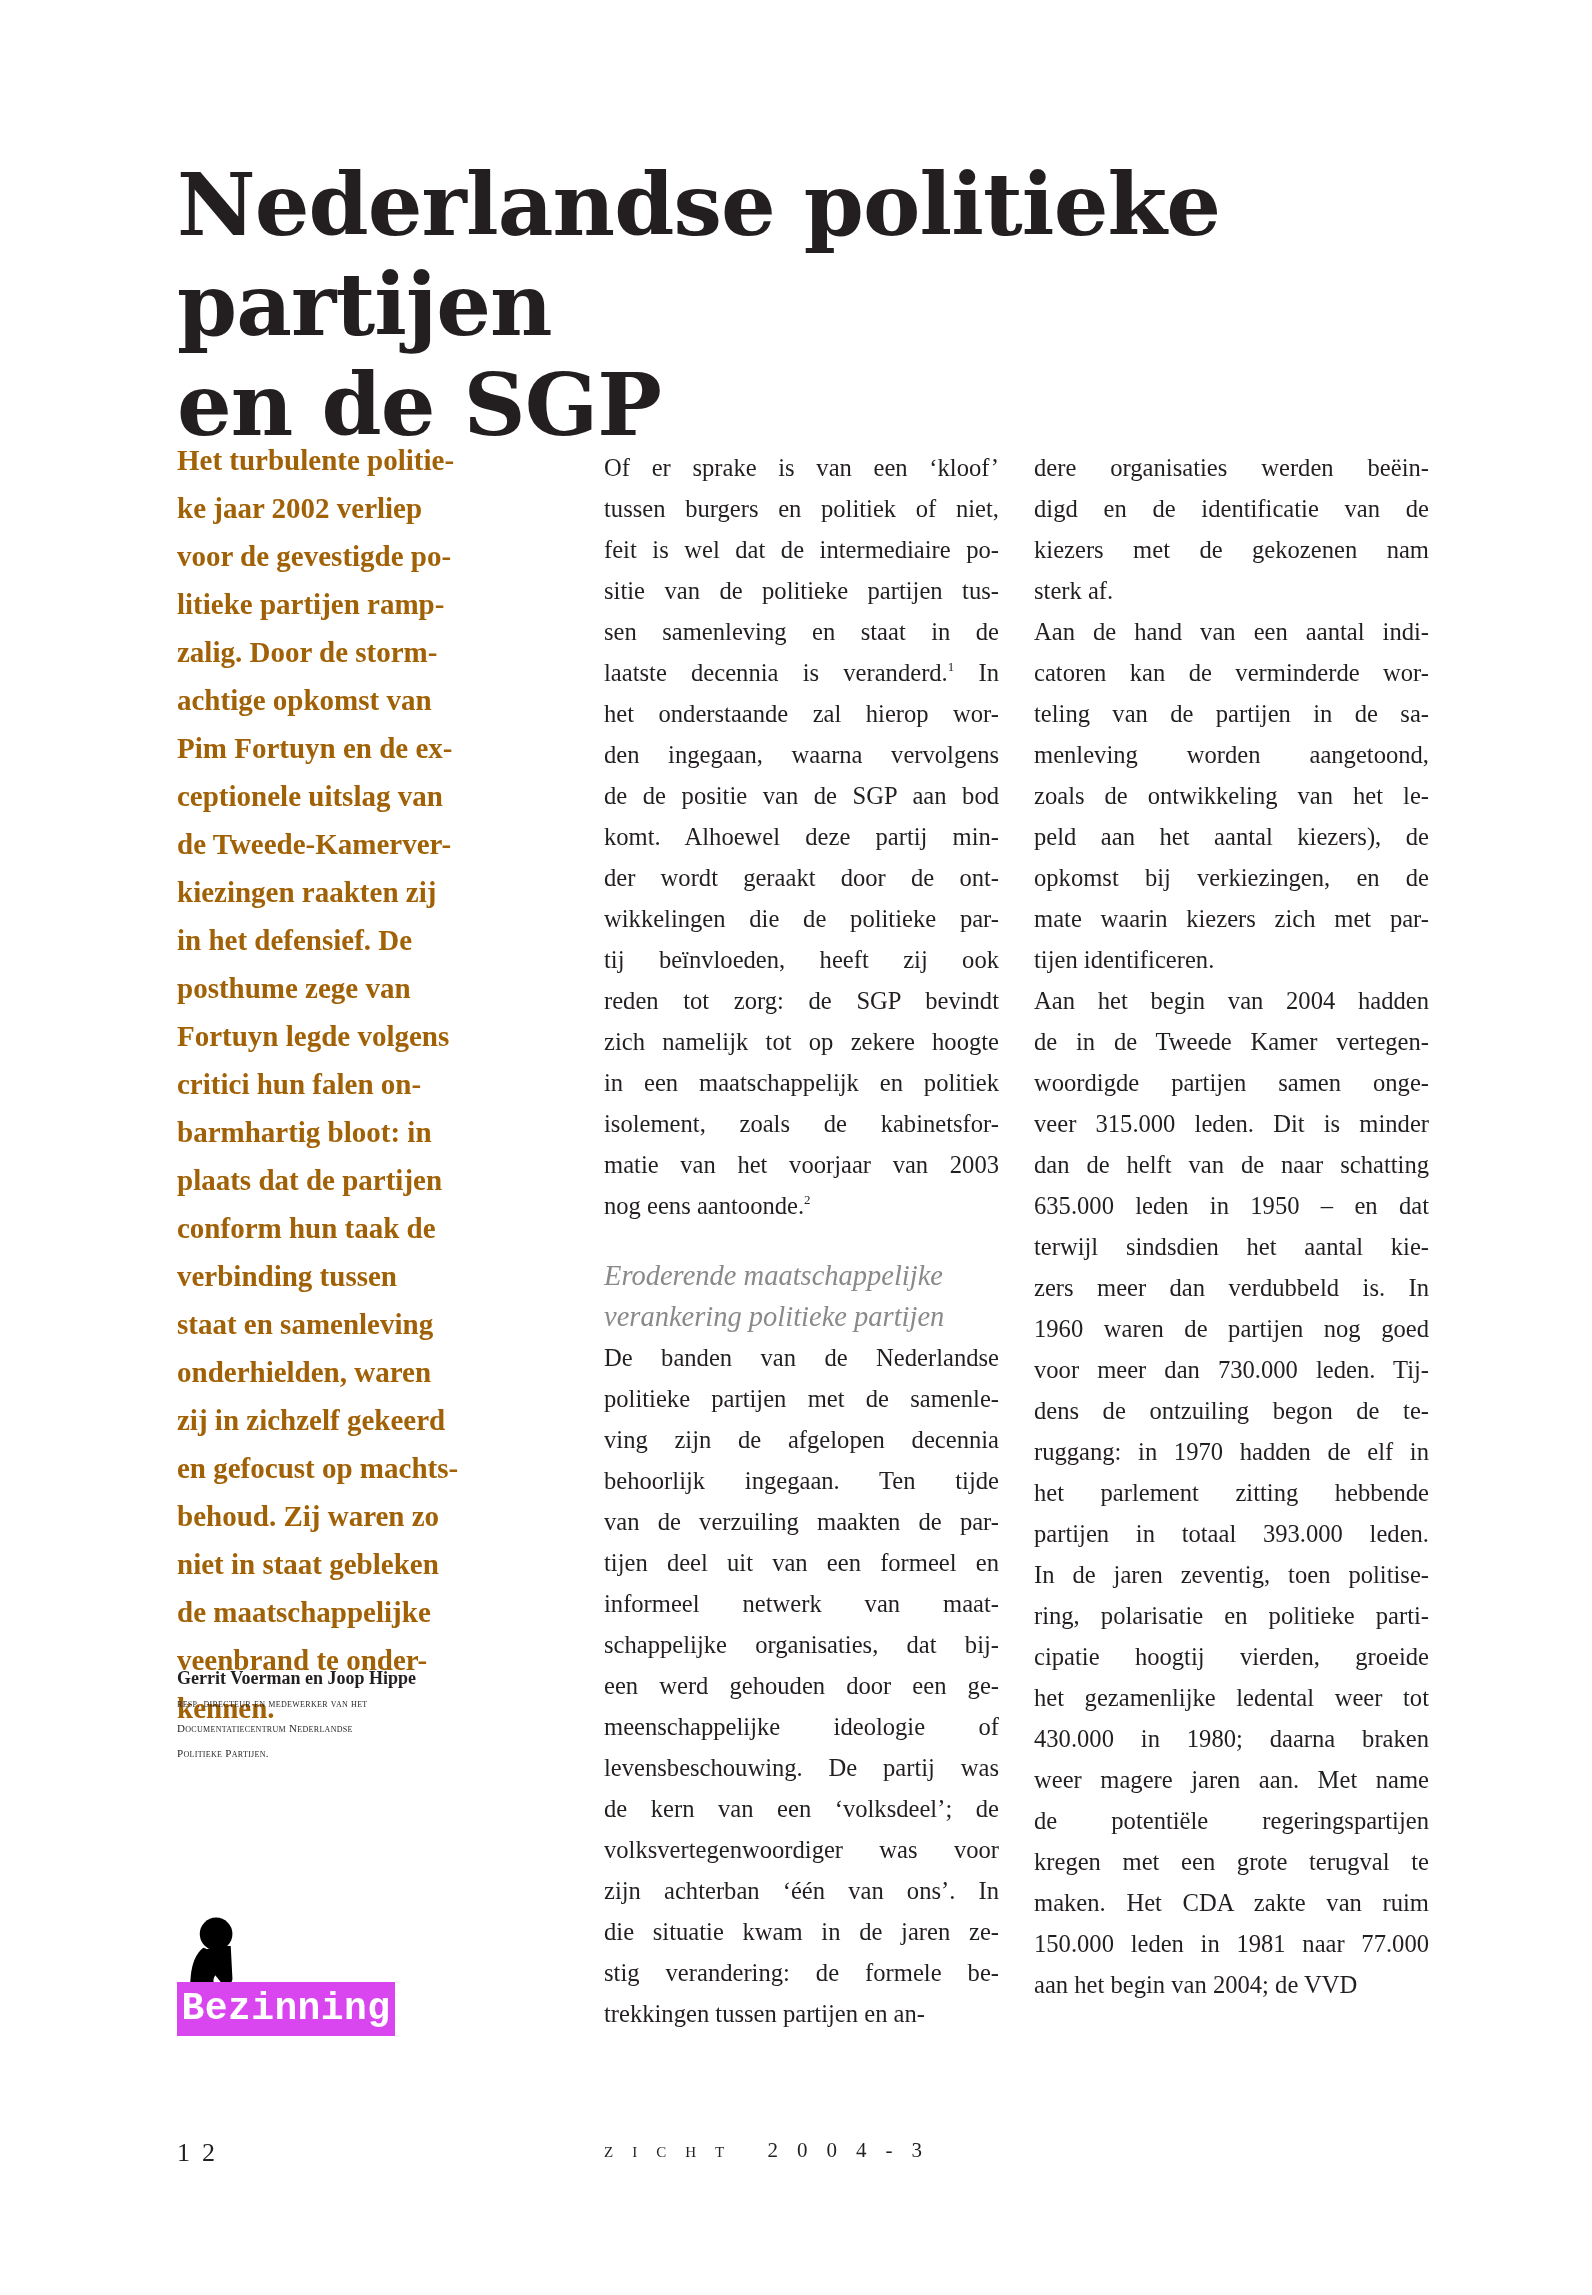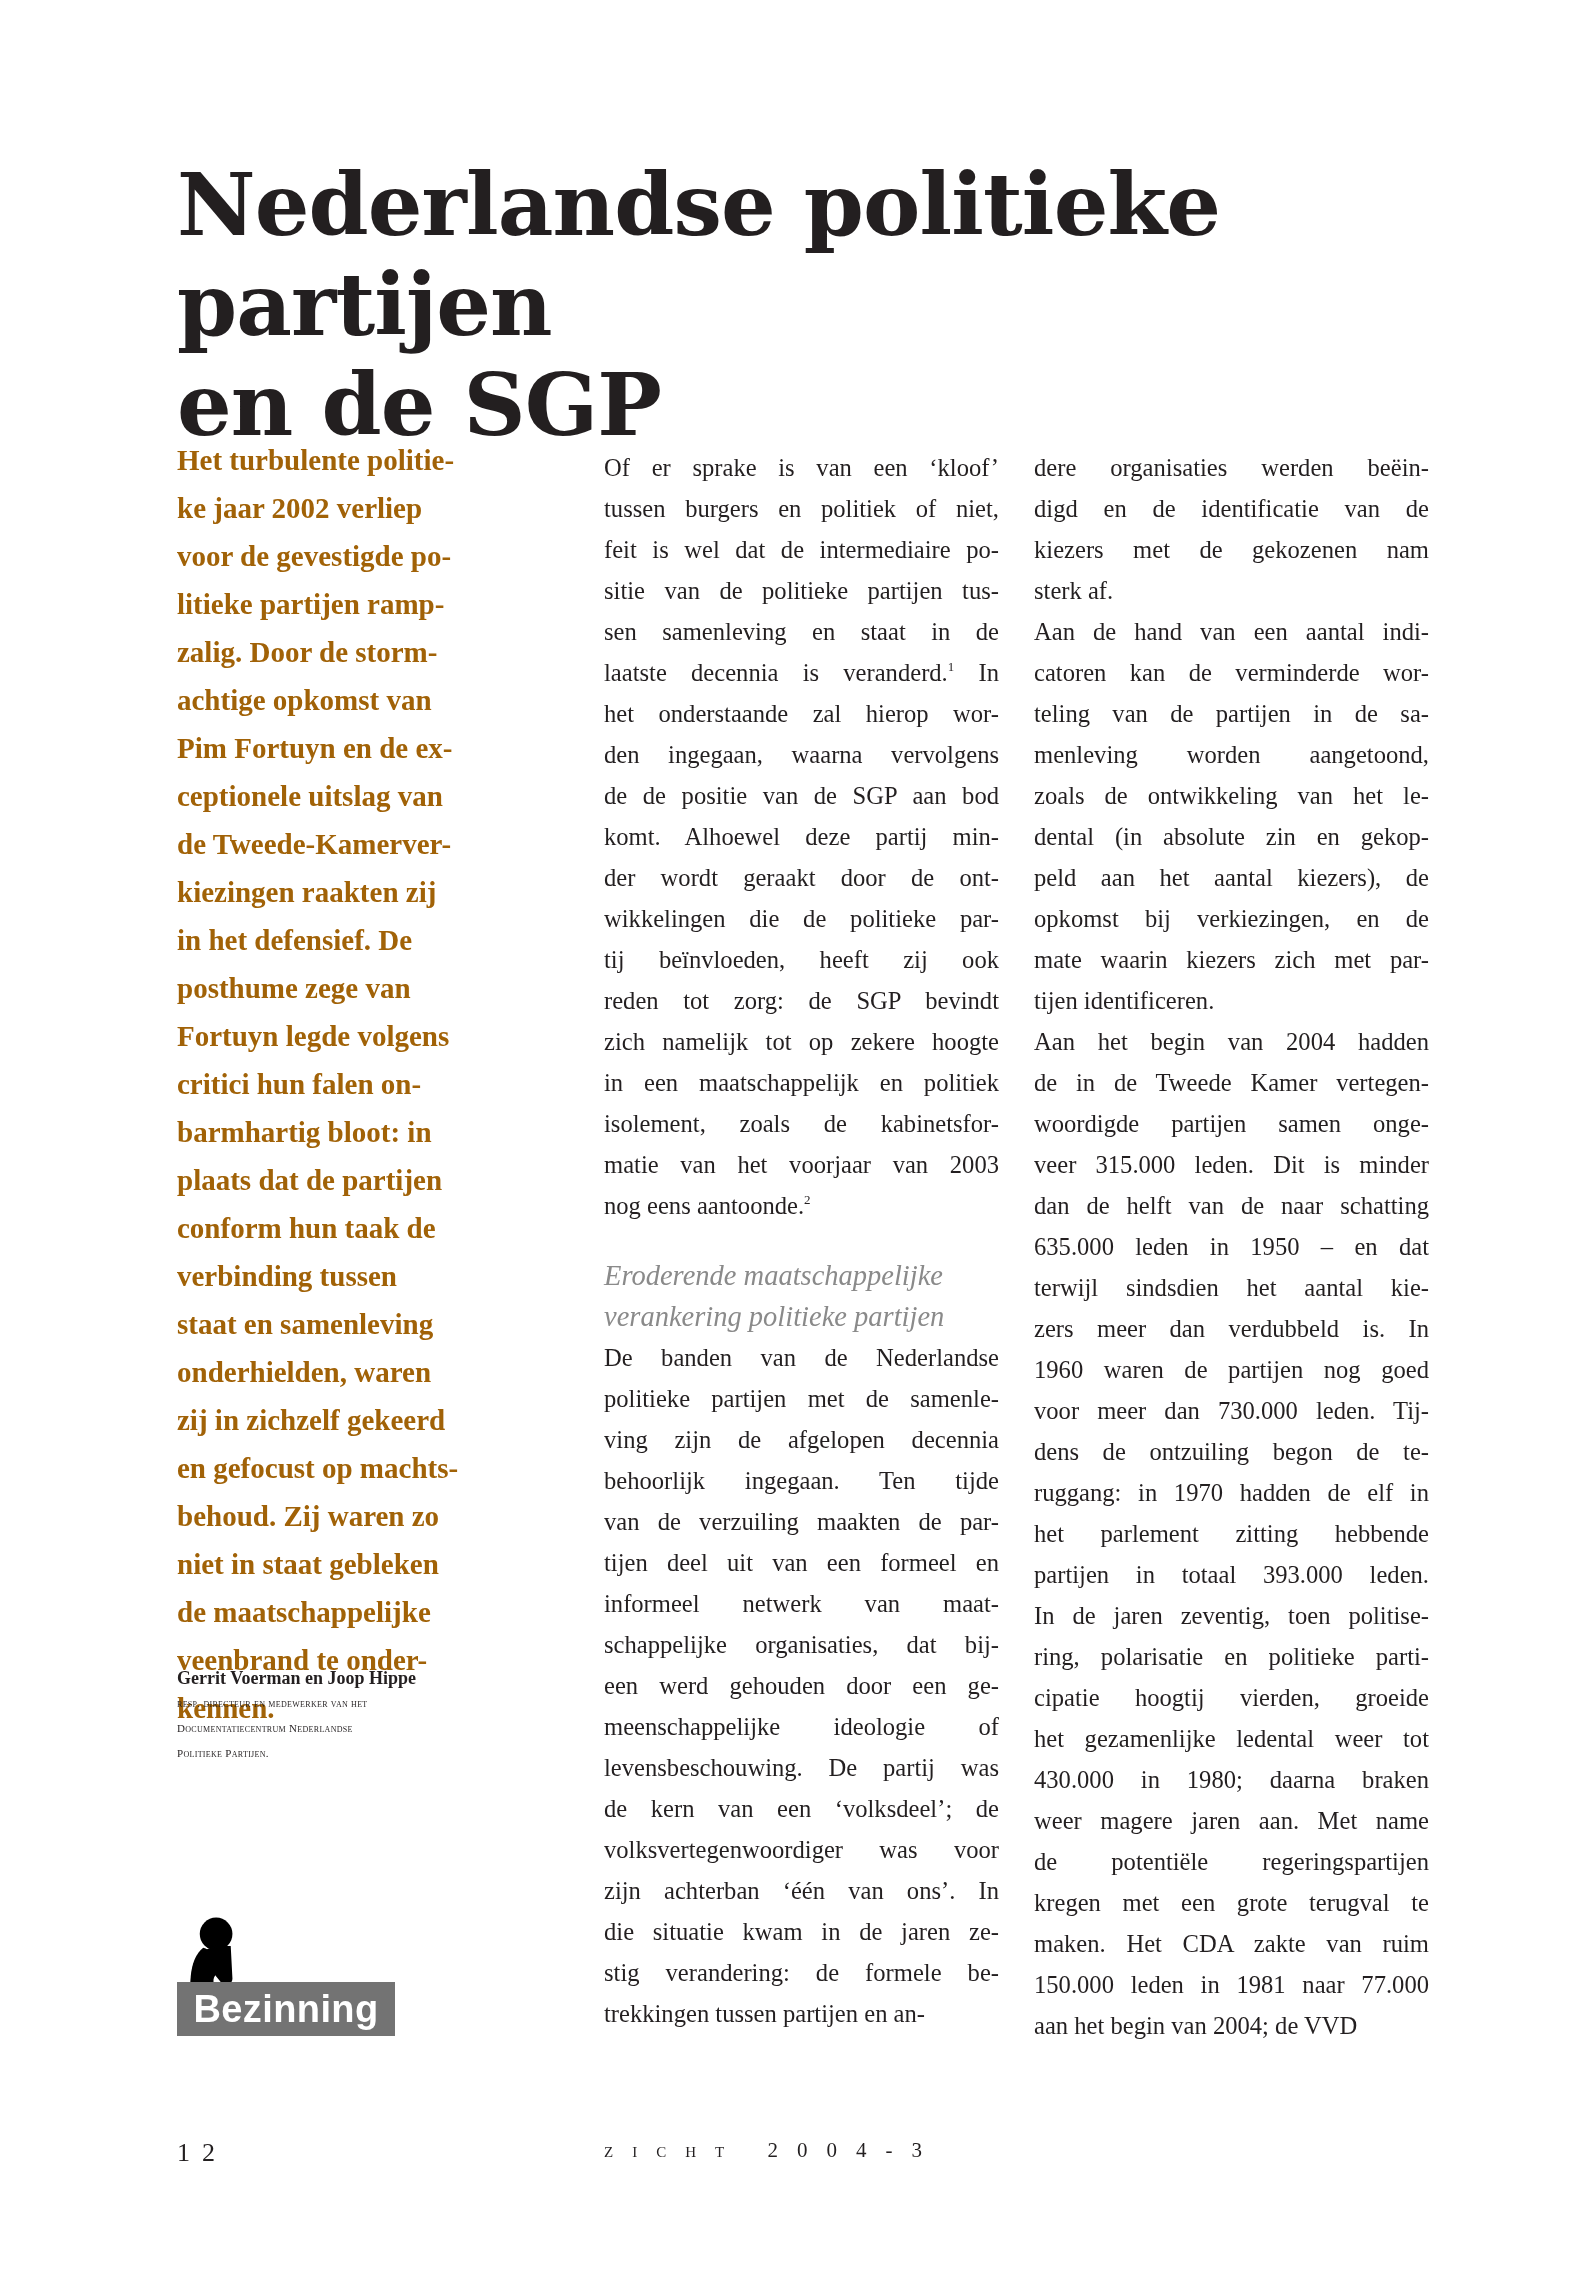--- a/index.html
+++ b/index.html
@@ -30,22 +30,22 @@
   }
   .byline .authors { font-size: 18px; font-weight: bold; line-height: 26px; display:block; }
   .byline .role {
     font-size: 11px; line-height: 25px; display:block;
     font-variant: small-caps; letter-spacing: 0.3px;
   }
 
   .logo { position: absolute; left: 177px; top: 1903px; width: 224px; height: 151px; }
   .logo-label {
     position: absolute; left: 0; top: 79px; width: 218px; height: 54px;
-    background: #737373; color: #fff;
-    font-family: Liberation Sans, sans-serif; font-weight: bold;
+    background: #d946ef; color: #fff;
+    font-family: Liberation Mono, monospace; font-weight: bold;
     font-size: 38px; line-height: 54px; text-align: center; letter-spacing: 0.4px;
   }
 
   .col {
     position: absolute; top: 447px; width: 395px;
     font-family: "Liberation Serif", "DejaVu Serif", serif;
     font-size: 24.6px; line-height: 41px; color: #231f20;
   }
   .col.mid { left: 604px; }
   .col.right { left: 1034px; top: 447px; }
@@ -180,21 +180,20 @@
       <span class="line">digd en de identificatie van de</span>
       <span class="line">kiezers met de gekozenen nam</span>
       <span class="line last">sterk af.</span>
     </div>
   <div id="right-p2">
       <span class="line">Aan de hand van een aantal indi-</span>
       <span class="line">catoren kan de verminderde wor-</span>
       <span class="line">teling van de partijen in de sa-</span>
       <span class="line">menleving worden aangetoond,</span>
       <span class="line">zoals de ontwikkeling van het le-</span>
-      <span class="line">dental (in absolute zin en gekop-</span>
       <span class="line">peld aan het aantal kiezers), de</span>
       <span class="line">opkomst bij verkiezingen, en de</span>
       <span class="line">mate waarin kiezers zich met par-</span>
       <span class="line last">tijen identificeren.</span>
     </div>
   <div id="right-p3">
       <span class="line">Aan het begin van 2004 hadden</span>
       <span class="line">de in de Tweede Kamer vertegen-</span>
       <span class="line">woordigde partijen samen onge-</span>
       <span class="line">veer 315.000 leden. Dit is minder</span>

